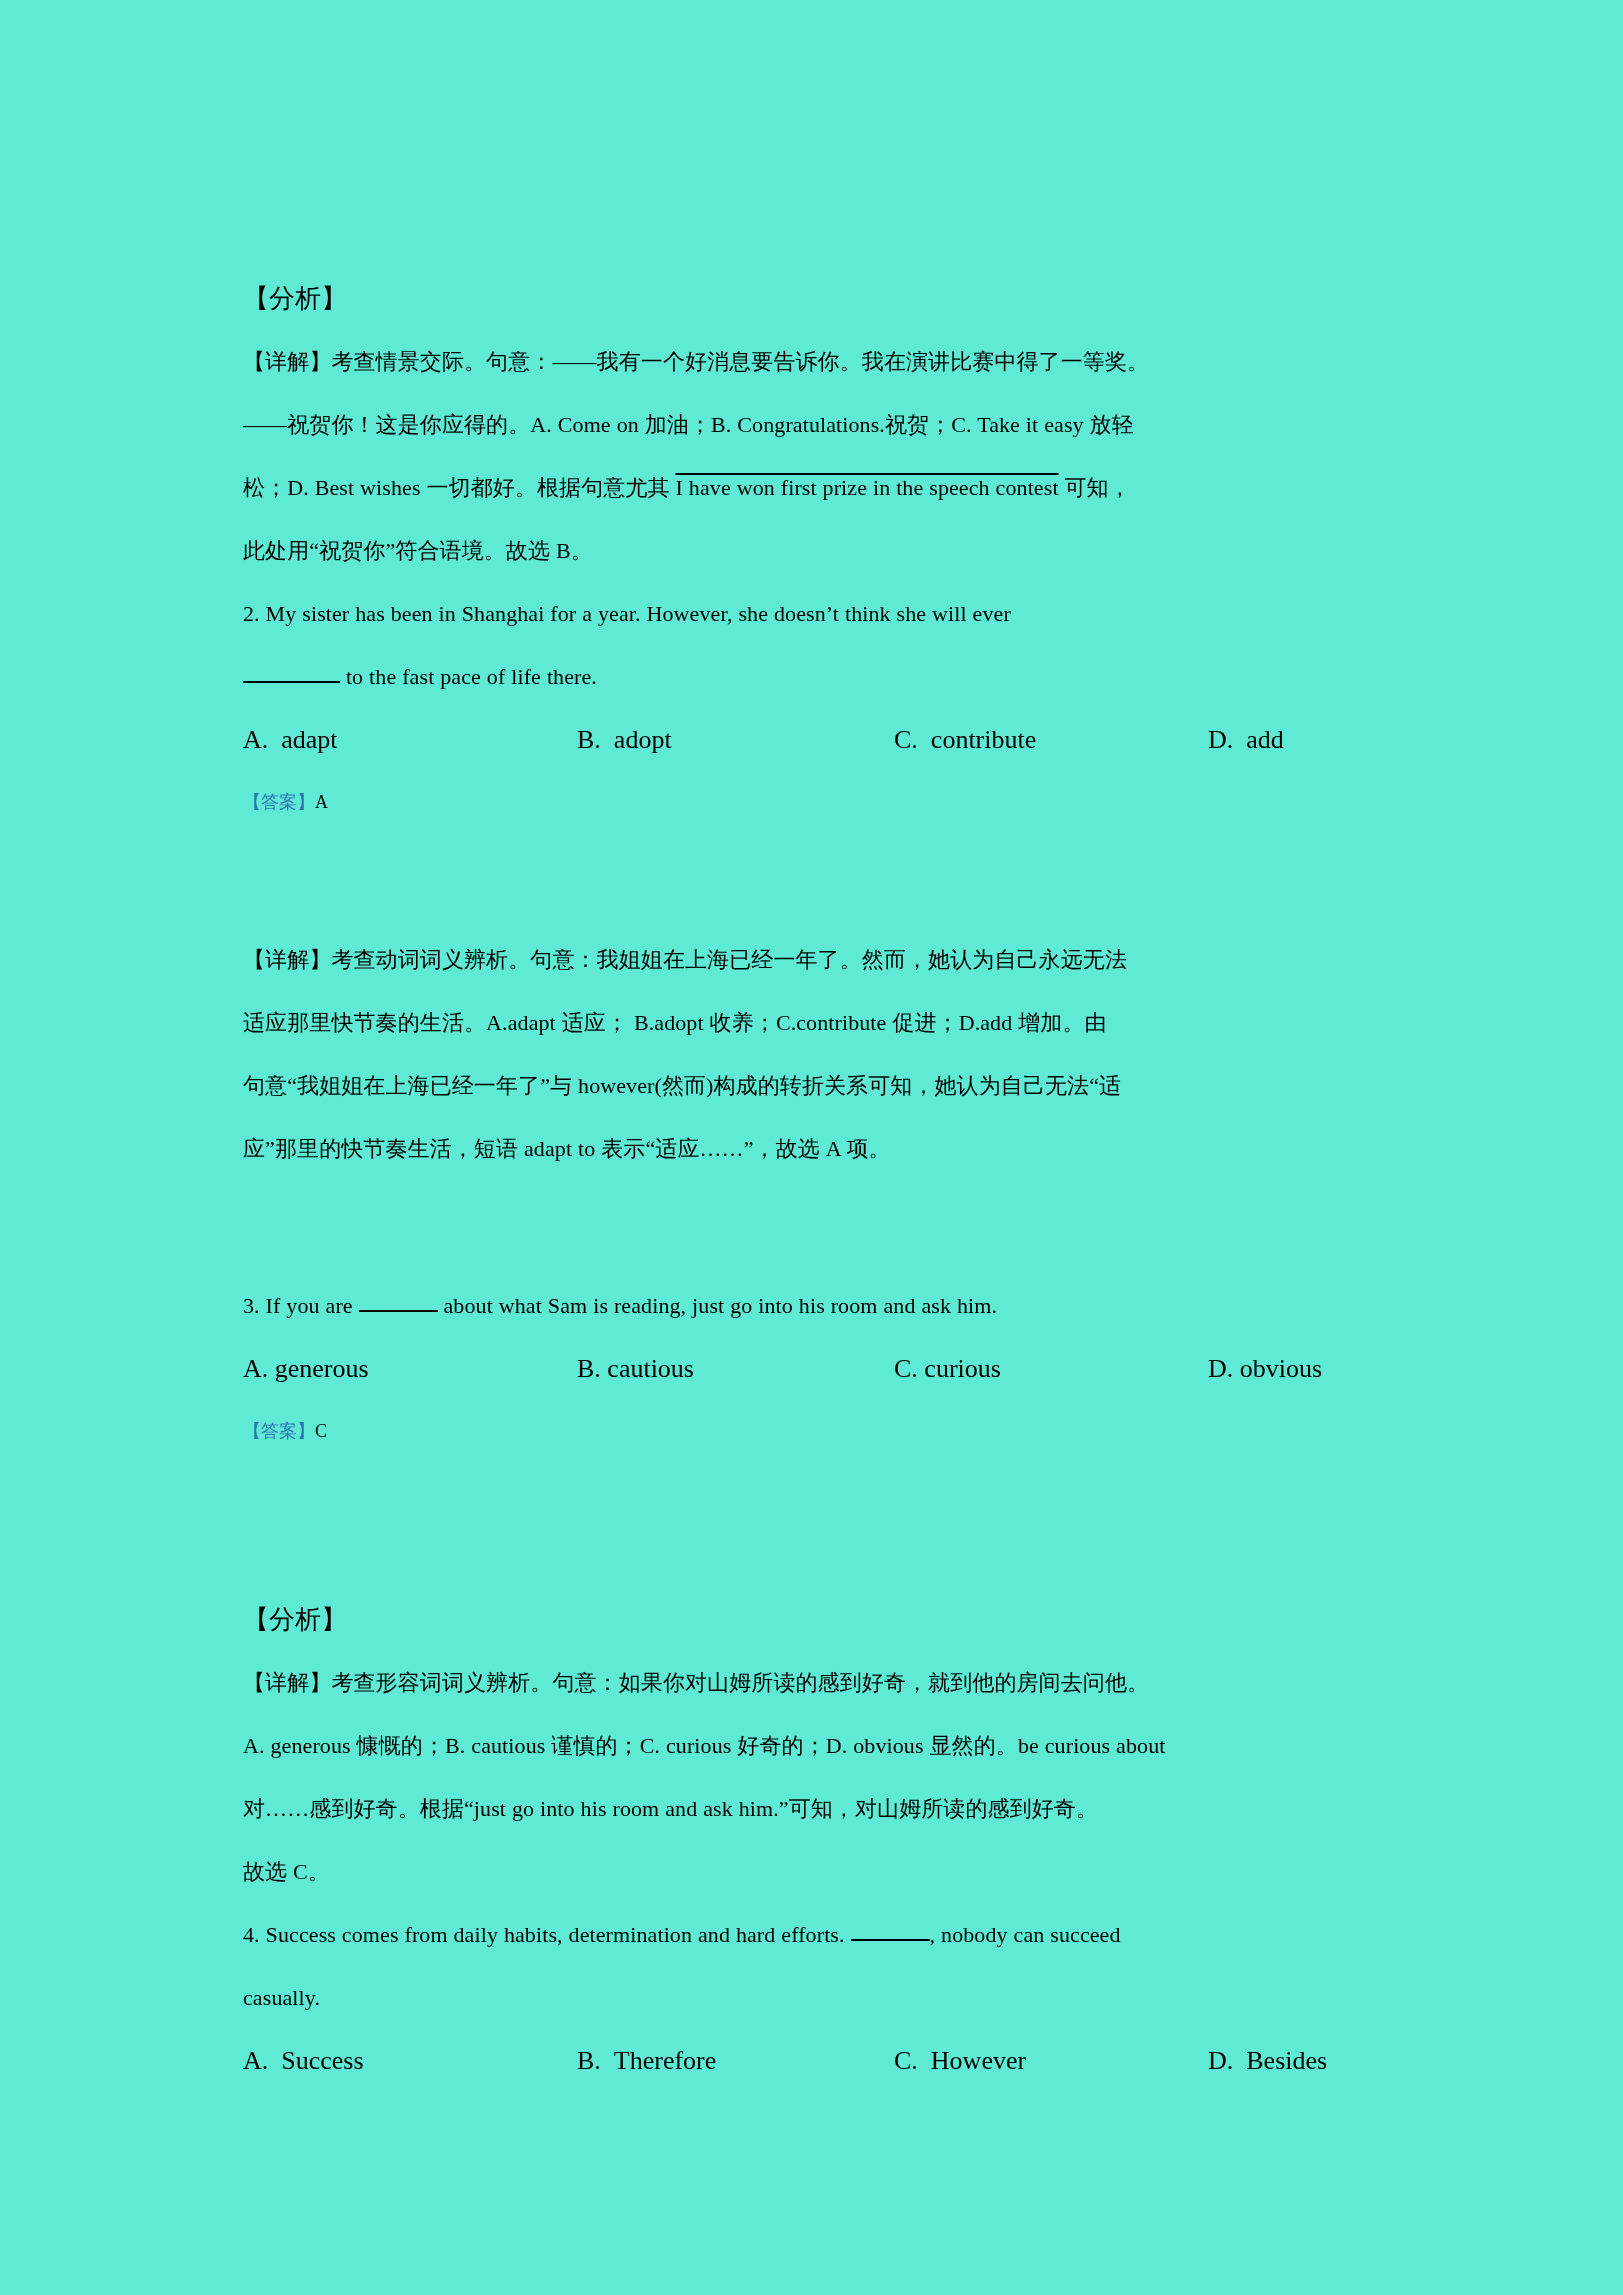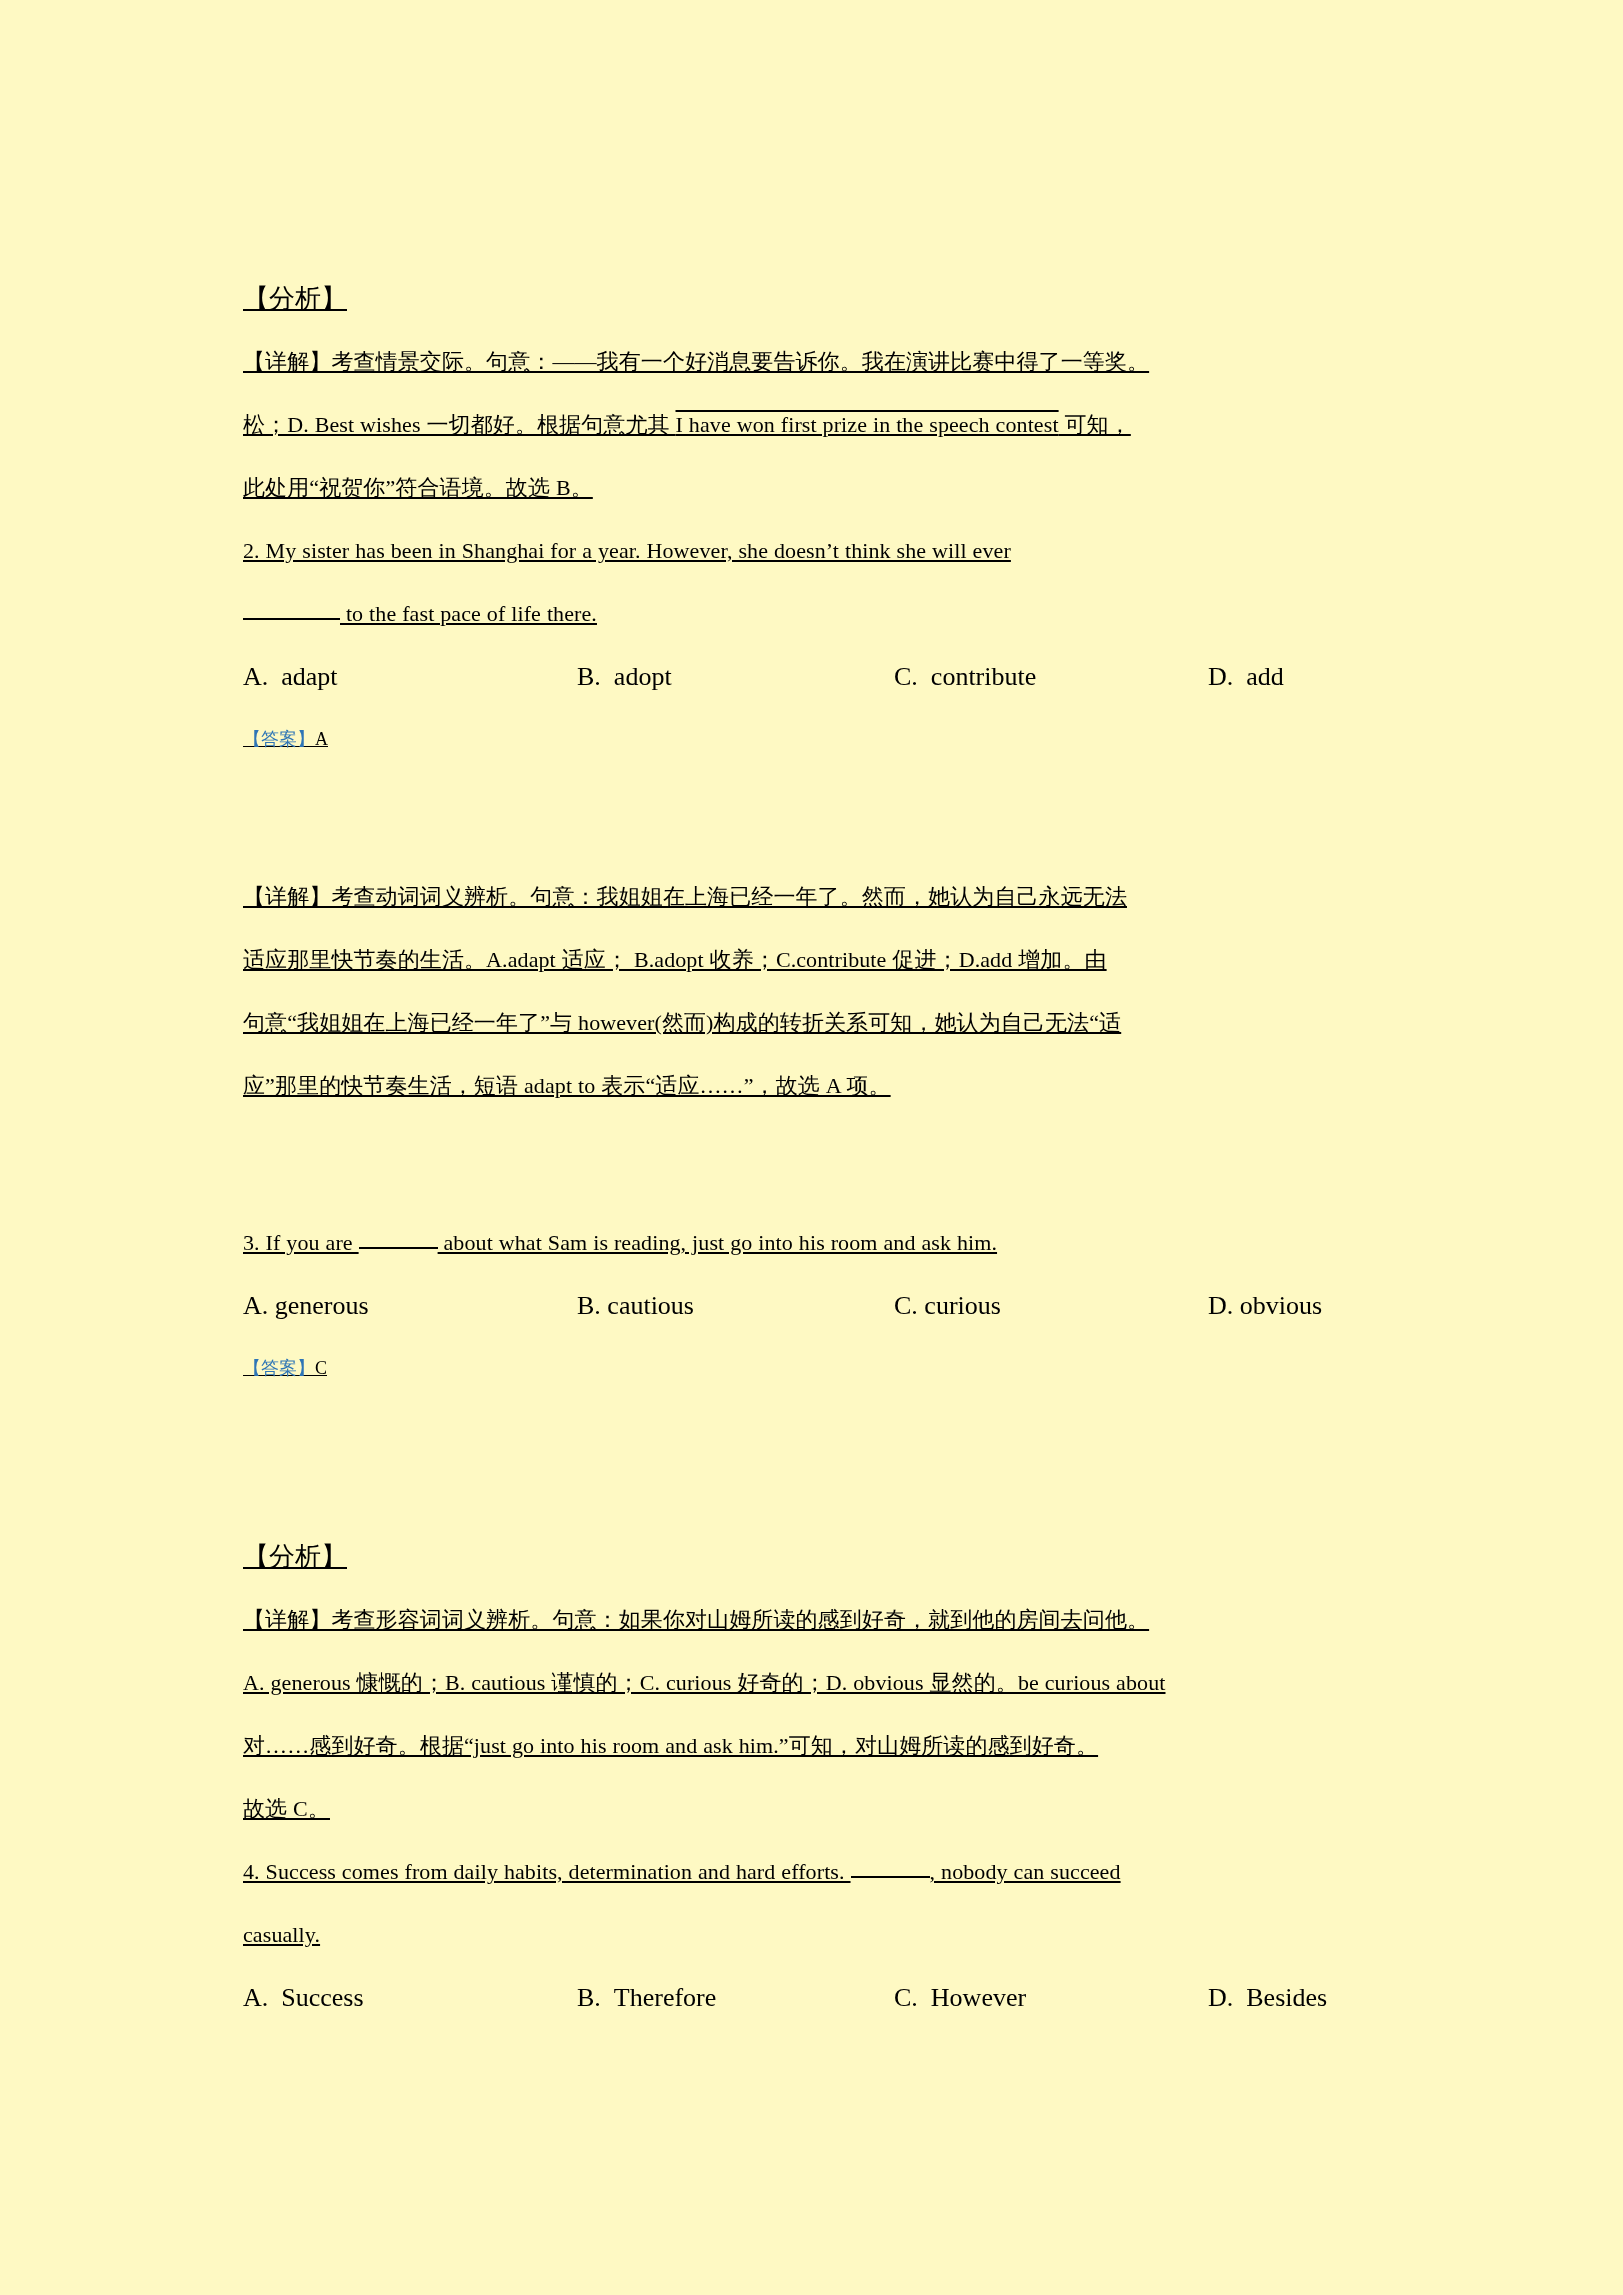--- a/index.html
+++ b/index.html
@@ -14,22 +14,21 @@
     color: #000000;
     -webkit-font-smoothing: antialiased;
   }
 
   .page {
     position: relative;
     width: 1623px;
     height: 2295px;
     box-sizing: border-box;
     padding: 267px 226px 0 243px;
-    background: #fef9c3;
-    text-decoration: underline;
+    background: #5eead4;
   }
 
   .flow {
     width: 1155px;
   }
 
   
   .p {
     font-size: 22px;
     line-height: 63px;
@@ -99,20 +98,21 @@
 </style>
 </head>
 <body>
 
 <div class="page">
   <div class="flow">
 
     <div class="section-head">【分析】</div>
 
     <div class="p">【详解】考查情景交际。句意：——我有一个好消息要告诉你。我在演讲比赛中得了一等奖。</div>
+    <div class="p">——祝贺你！这是你应得的。A. Come on 加油；B. Congratulations.祝贺；C. Take it easy 放轻</div>
     <div class="p">
       <span>松；D. Best wishes 一切都好。根据句意尤其 </span><span class="ovl">I have won first prize in the speech contest</span><span> 可知，</span>
     </div>
     <div class="p">此处用“祝贺你”符合语境。故选 B。</div>
 
     <div class="p">2. My sister has been in Shanghai for a year. However, she doesn’t think she will ever</div>
     <div class="p">
       <span class="blank w-long"></span><span> to the fast pace of life there.</span>
     </div>
 

